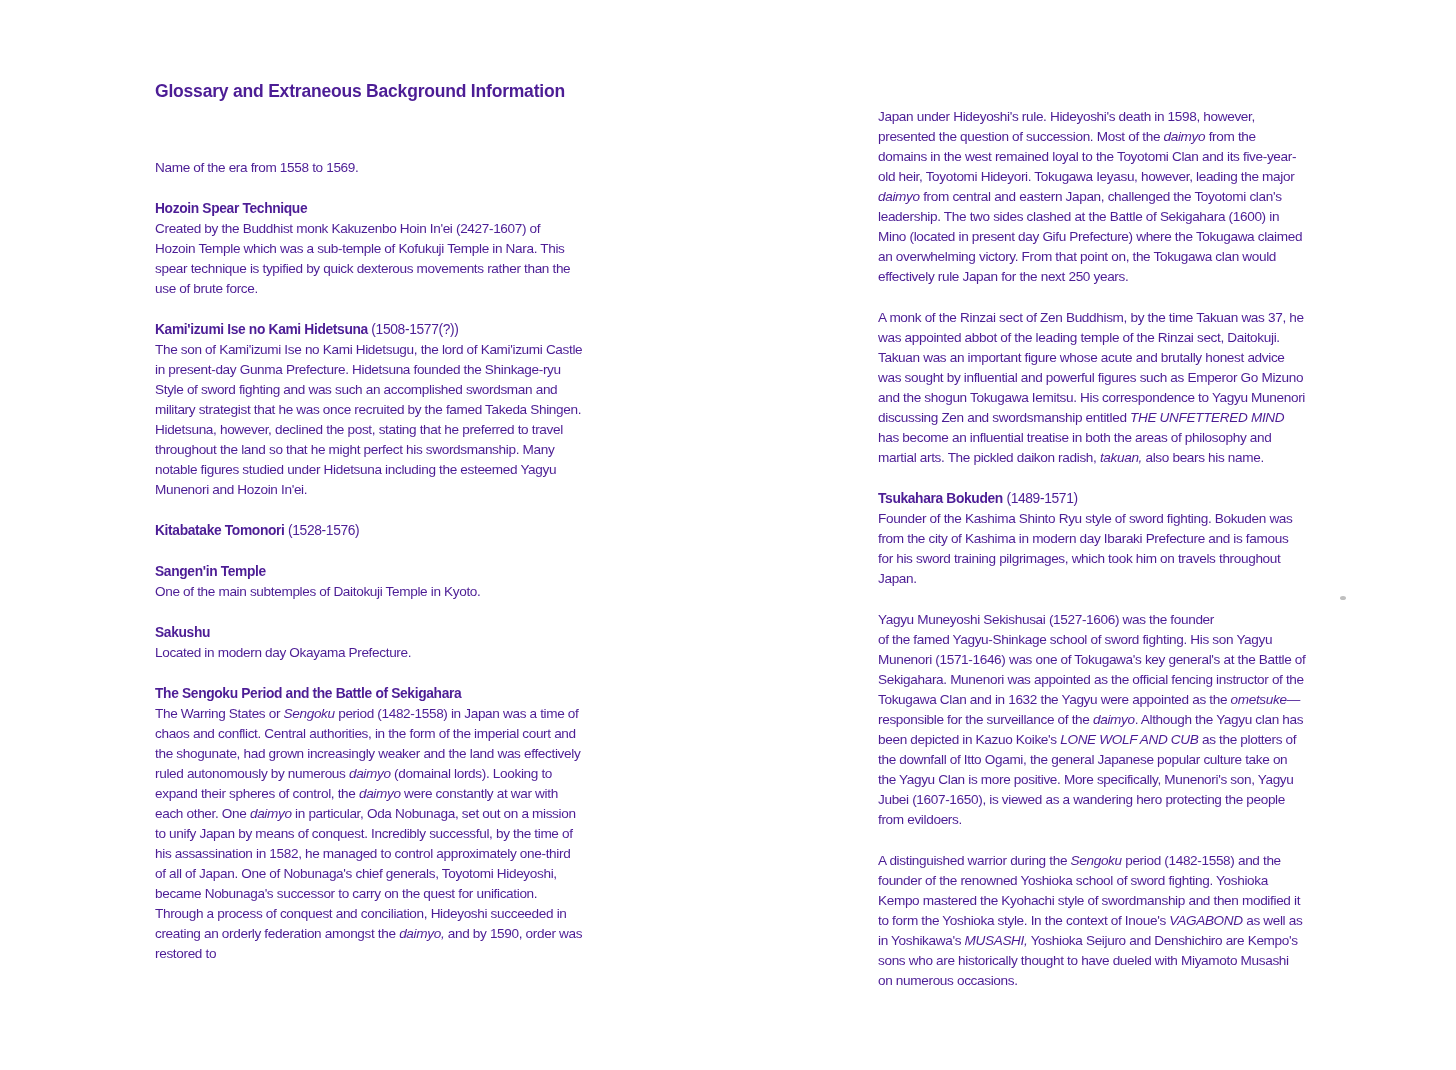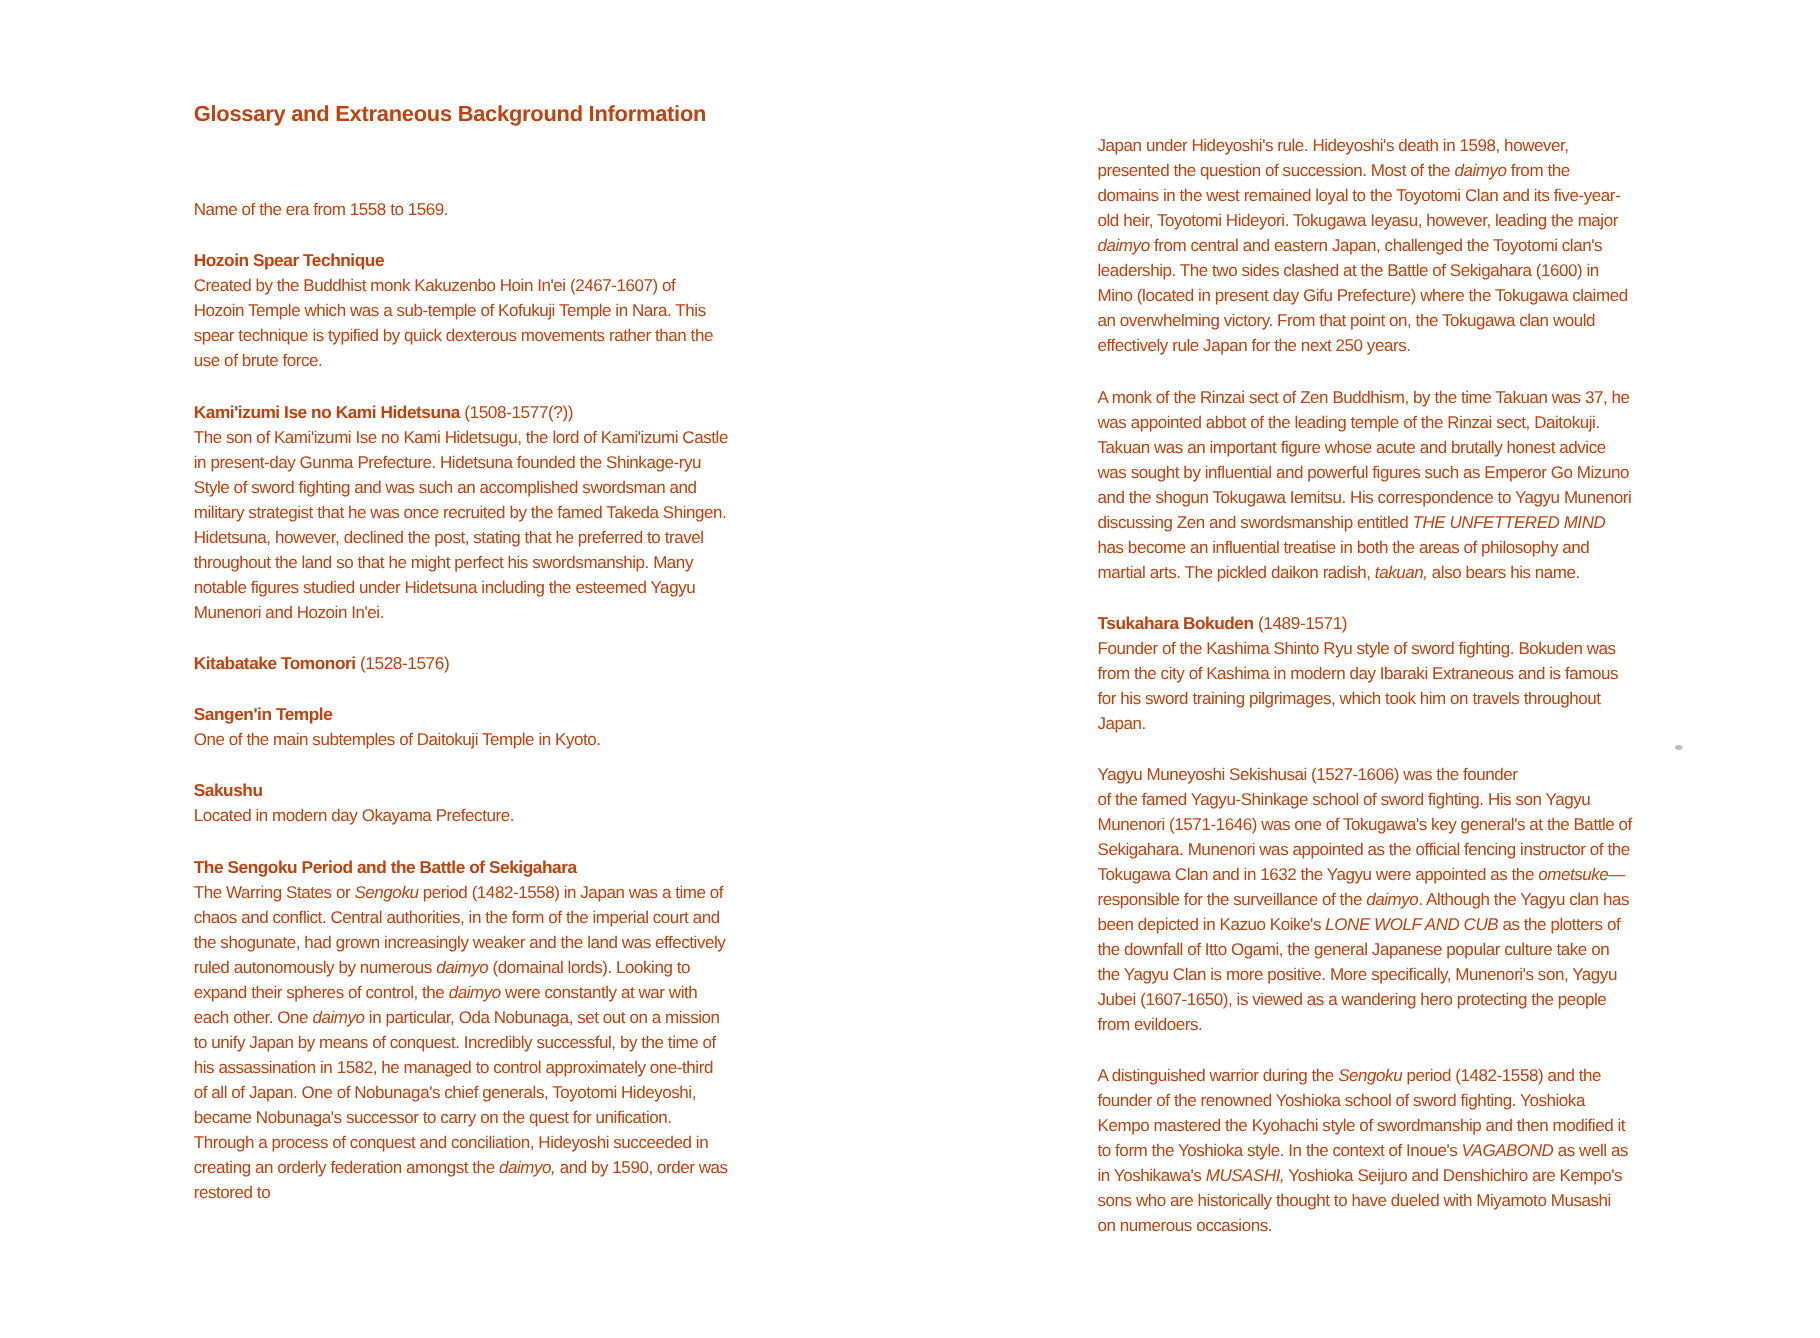--- a/index.html
+++ b/index.html
@@ -1,21 +1,21 @@
 <!DOCTYPE html>
 <html><head>
 <meta charset="utf-8">
 <style>
   html,body{margin:0;padding:0;background:#e8e8e8;}
   .spread{
     position:relative;
     width:1456px;height:1070px;
     background:#ffffff;
     font-family:"Liberation Sans",sans-serif;
-    color:#c2410c;
+    color:#4c1d95;
     overflow:hidden;
   }
   .page{position:absolute;top:0;height:100%;box-sizing:border-box;}
   .page-left{left:0;width:728px;padding:80px 0 0 155px;}
   .page-right{left:728px;width:728px;padding:91px 0 0 150px;}
   .col{width:428px;}
   .doc-title{
     font-size:17.5px;font-weight:bold;letter-spacing:-0.2px;
     line-height:22px;margin:0 0 56px 0;
   }
@@ -42,21 +42,21 @@
 
   <div class="page page-left">
     <div class="col">
       <h1 class="doc-title">Glossary and Extraneous Background Information</h1>
       <div>
           <div class="section">
             <p class="sec-p"><span>Name of the era from 1558 to 1569.</span></p>
           </div>
           <div class="section">
             <h3 class="sec-h">Hozoin Spear Technique</h3>
-            <p class="sec-p"><span>Created by the Buddhist monk Kakuzenbo Hoin In'ei (2467-1607) of Hozoin Temple which was a sub-temple of Kofukuji Temple in Nara. This spear technique is typified by quick dexterous movements rather than the use of brute force.</span></p>
+            <p class="sec-p"><span>Created by the Buddhist monk Kakuzenbo Hoin In'ei (2427-1607) of Hozoin Temple which was a sub-temple of Kofukuji Temple in Nara. This spear technique is typified by quick dexterous movements rather than the use of brute force.</span></p>
           </div>
           <div class="section">
             <h3 class="sec-h">Kami'izumi Ise no Kami Hidetsuna<span class="suffix"> (1508-1577(?))</span></h3>
             <p class="sec-p"><span>The son of Kami'izumi Ise no Kami Hidetsugu, the lord of Kami'izumi Castle in present-day Gunma Prefecture. Hidetsuna founded the Shinkage-ryu Style of sword fighting and was such an accomplished swordsman and military strategist that he was once recruited by the famed Takeda Shingen. Hidetsuna, however, declined the post, stating that he preferred to travel throughout the land so that he might perfect his swordsmanship. Many notable figures studied under Hidetsuna including the esteemed Yagyu Munenori and Hozoin In'ei.</span></p>
           </div>
           <div class="section">
             <h3 class="sec-h">Kitabatake Tomonori<span class="suffix"> (1528-1576)</span></h3>
           </div>
           <div class="section">
             <h3 class="sec-h">Sangen'in Temple</h3>
@@ -78,21 +78,21 @@
     <div class="col">
       <div>
           <div class="section">
             <p class="sec-p"><span>Japan under Hideyoshi's rule. Hideyoshi's death in 1598, however, presented the question of succession. Most of the </span><i>daimyo</i><span> from the domains in the west remained loyal to the Toyotomi Clan and its five-year-old heir, Toyotomi Hideyori. Tokugawa Ieyasu, however, leading the major </span><i>daimyo</i><span> from central and eastern Japan, challenged the Toyotomi clan's leadership. The two sides clashed at the Battle of Sekigahara (1600) in Mino (located in present day Gifu Prefecture) where the Tokugawa claimed an overwhelming victory.  From that point on, the Tokugawa clan would effectively rule Japan for the next 250 years.</span></p>
           </div>
           <div class="section">
             <p class="sec-p"><span>A monk of the Rinzai sect of Zen Buddhism, by the time Takuan was 37, he was appointed abbot of the leading temple of the Rinzai sect, Daitokuji. Takuan was an important figure whose acute and brutally honest advice was sought by influential and powerful figures such as Emperor Go Mizuno and the shogun Tokugawa Iemitsu. His correspondence to Yagyu Munenori discussing Zen and swordsmanship entitled </span><i>THE UNFETTERED MIND</i><span> has become an influential treatise in both the areas of philosophy and martial arts. The pickled daikon radish, </span><i>takuan,</i><span> also bears his name.</span></p>
           </div>
           <div class="section">
             <h3 class="sec-h">Tsukahara Bokuden<span class="suffix"> (1489-1571)</span></h3>
-            <p class="sec-p"><span>Founder of the Kashima Shinto Ryu style of sword fighting. Bokuden was from the city of Kashima in modern day Ibaraki Extraneous and is famous for his sword training pilgrimages, which took him on travels throughout Japan.</span></p>
+            <p class="sec-p"><span>Founder of the Kashima Shinto Ryu style of sword fighting. Bokuden was from the city of Kashima in modern day Ibaraki Prefecture and is famous for his sword training pilgrimages, which took him on travels throughout Japan.</span></p>
           </div>
           <div class="section">
             <p class="sec-p"><span>Yagyu Muneyoshi Sekishusai (1527-1606) was the founder</span><br><span>of the famed Yagyu-Shinkage school of sword fighting. His son Yagyu Munenori (1571-1646) was one of Tokugawa's key general's at the Battle of Sekigahara. Munenori was appointed as the official fencing instructor of the Tokugawa Clan and in 1632 the Yagyu were appointed as the </span><i>ometsuke</i><span>—responsible for the surveillance of the </span><i>daimyo</i><span>. Although the Yagyu clan has been depicted in Kazuo Koike's </span><i>LONE WOLF AND CUB</i><span> as the plotters of the downfall of Itto Ogami, the general Japanese popular culture take on the Yagyu Clan is more positive. More specifically, Munenori's son, Yagyu Jubei (1607-1650), is viewed as a wandering hero protecting the people from evildoers.</span></p>
           </div>
           <div class="section">
             <p class="sec-p"><span>A distinguished warrior during the </span><i>Sengoku</i><span> period (1482-1558) and the founder of the renowned Yoshioka school of sword fighting. Yoshioka Kempo mastered the Kyohachi style of swordmanship and then modified it to form the Yoshioka style. In the context of Inoue's </span><i>VAGABOND</i><span> as well as in Yoshikawa's </span><i>MUSASHI,</i><span> Yoshioka Seijuro and Denshichiro are Kempo's sons who are historically thought to have dueled with Miyamoto Musashi on numerous occasions.</span></p>
           </div>
         </div>
     </div>
   </div>

